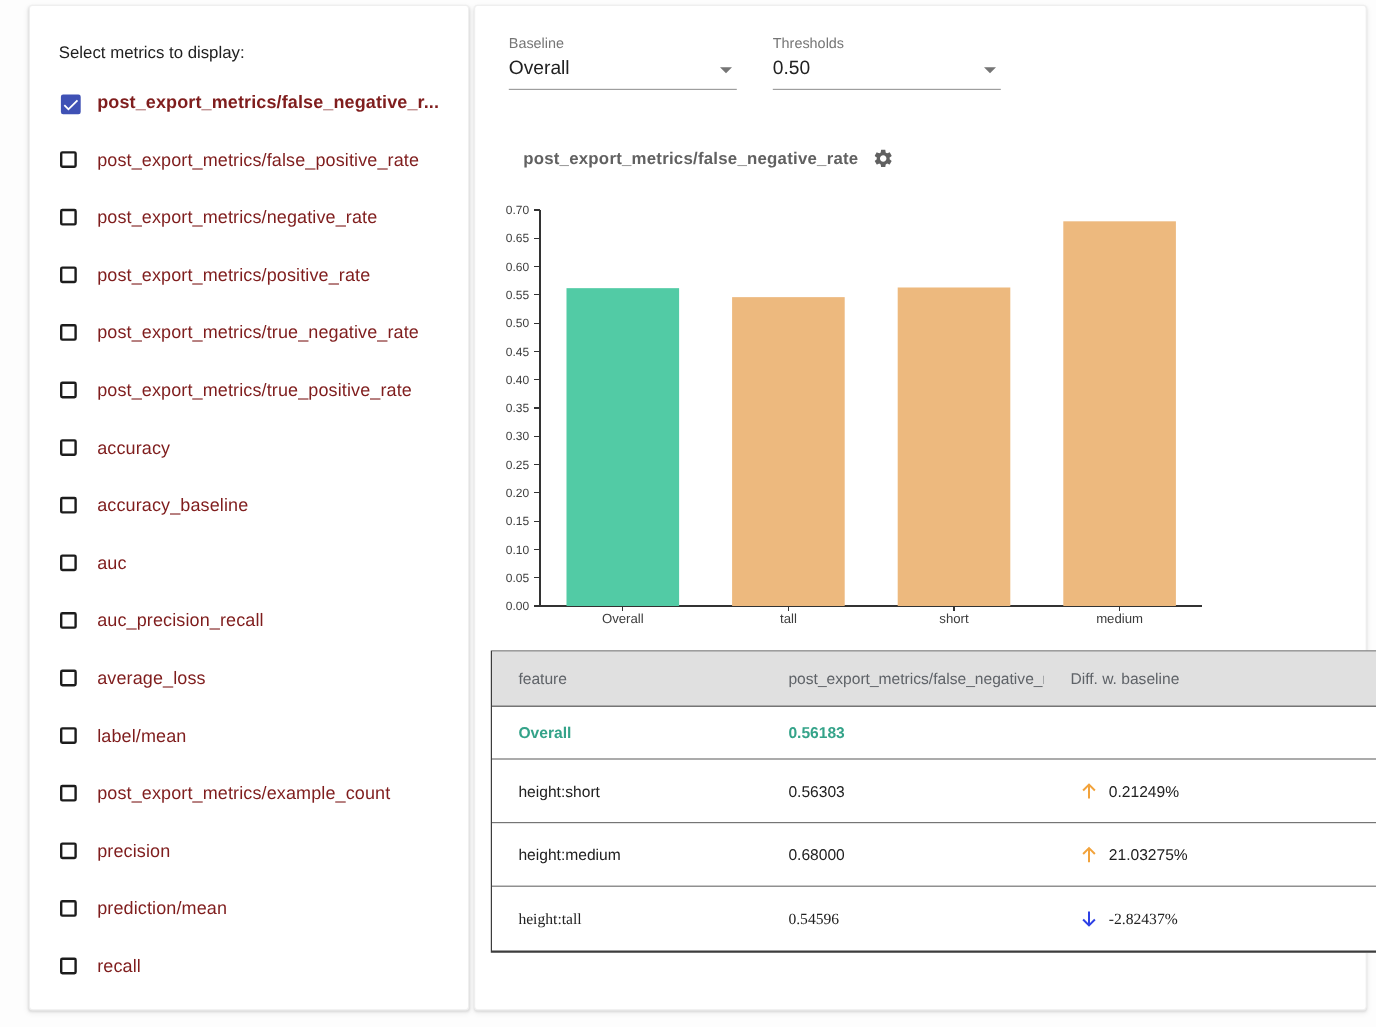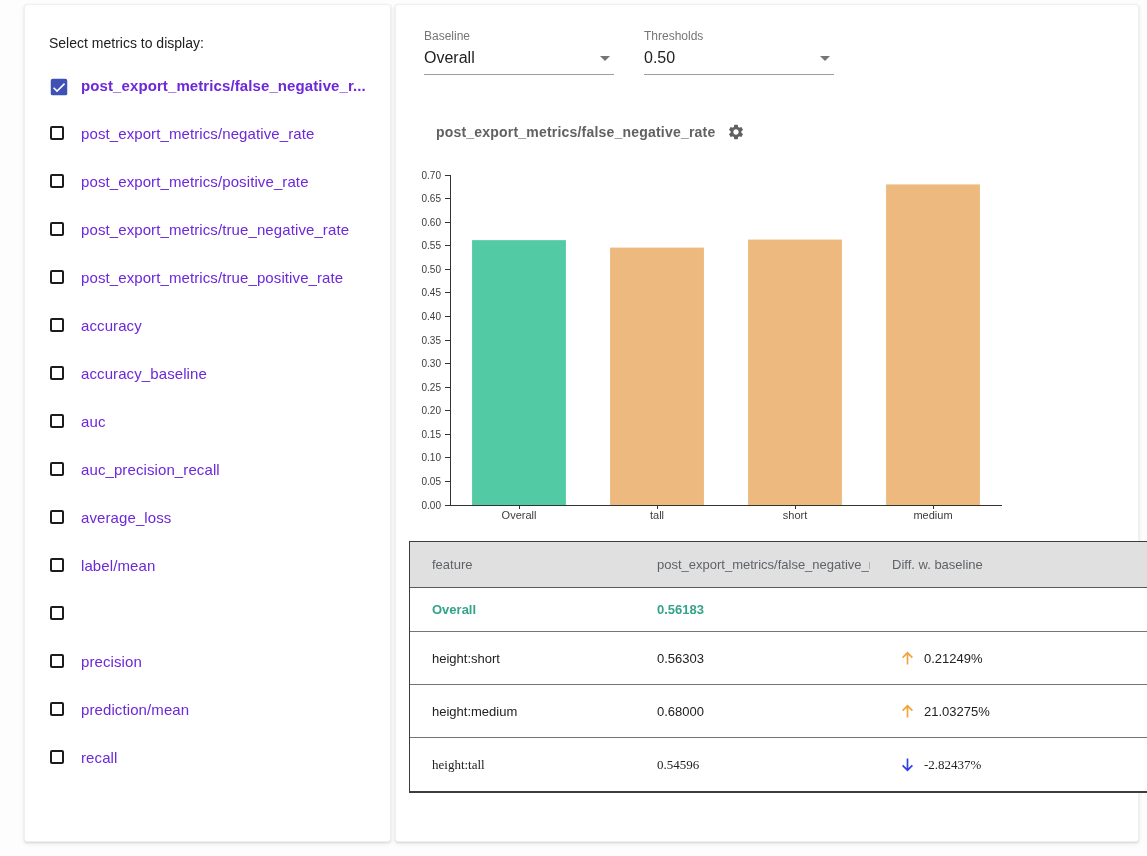--- a/index.html
+++ b/index.html
@@ -10,21 +10,21 @@
   #left-card  { left: 24px;  top: 4px; width: 367px; height: 838px; }
   #right-card { left: 395px; top: 4px; width: 744px; height: 838px; }
 
   
   .sidebar-title { margin: 30px 0 0 24px; font-size: 14px; color: #212121; }
   .metric-list { margin-top: 10px; }
   .metric-item { display: flex; align-items: center; height: 48px; padding-left: 25px; gap: 17px; cursor: pointer; }
   .checkbox { width: 14px; height: 14px; border: 2px solid #1c1c1c; border-radius: 2px; flex: 0 0 auto; position: relative; }
   .checkbox.on { border-color: transparent; }
   .checkbox.on svg { position: absolute; left: -2px; top: -2px; width: 18px; height: 18px; display: block; }
-  .metric-label { font-size: 15px; color: #6d28d9; letter-spacing: 0.1px; }
+  .metric-label { font-size: 15px; color: #7f1d1d; letter-spacing: 0.1px; }
   .metric-item.checked .metric-label { font-weight: bold; }
 
   
   .controls { display: flex; padding: 24px 0 0 28px; }
   .dropdown { width: 190px; cursor: pointer; }
   .dropdown + .dropdown { margin-left: 30px; }
   .dd-label { font-size: 12px; color: #757575; }
   .dd-value-row { display: flex; justify-content: space-between; align-items: center;
                   border-bottom: 1px solid #9e9e9e; padding: 4px 2px 7px 0; margin-top: 2px; }
   .dd-value { font-size: 16px; color: #212121; }
@@ -69,20 +69,24 @@
         <span class="checkbox on">
           <svg viewBox="0 0 24 24">
             <rect x="1" y="1" width="22" height="22" rx="2.5" fill="#3f51b5"></rect>
             <path d="M9.4 16.1 5.5 12.2l-1.4 1.4 5.3 5.3L20.1 8.2l-1.4-1.4z" fill="#fff"></path>
           </svg>
         </span>
         <span class="metric-label">post_export_metrics/false_negative_r...</span>
       </div>
       <div class="metric-item">
         <span class="checkbox"></span>
+        <span class="metric-label">post_export_metrics/false_positive_rate</span>
+      </div>
+      <div class="metric-item">
+        <span class="checkbox"></span>
         <span class="metric-label">post_export_metrics/negative_rate</span>
       </div>
       <div class="metric-item">
         <span class="checkbox"></span>
         <span class="metric-label">post_export_metrics/positive_rate</span>
       </div>
       <div class="metric-item">
         <span class="checkbox"></span>
         <span class="metric-label">post_export_metrics/true_negative_rate</span>
       </div>
@@ -109,20 +113,21 @@
       <div class="metric-item">
         <span class="checkbox"></span>
         <span class="metric-label">average_loss</span>
       </div>
       <div class="metric-item">
         <span class="checkbox"></span>
         <span class="metric-label">label/mean</span>
       </div>
       <div class="metric-item">
         <span class="checkbox"></span>
+        <span class="metric-label">post_export_metrics/example_count</span>
       </div>
       <div class="metric-item">
         <span class="checkbox"></span>
         <span class="metric-label">precision</span>
       </div>
       <div class="metric-item">
         <span class="checkbox"></span>
         <span class="metric-label">prediction/mean</span>
       </div>
       <div class="metric-item">

